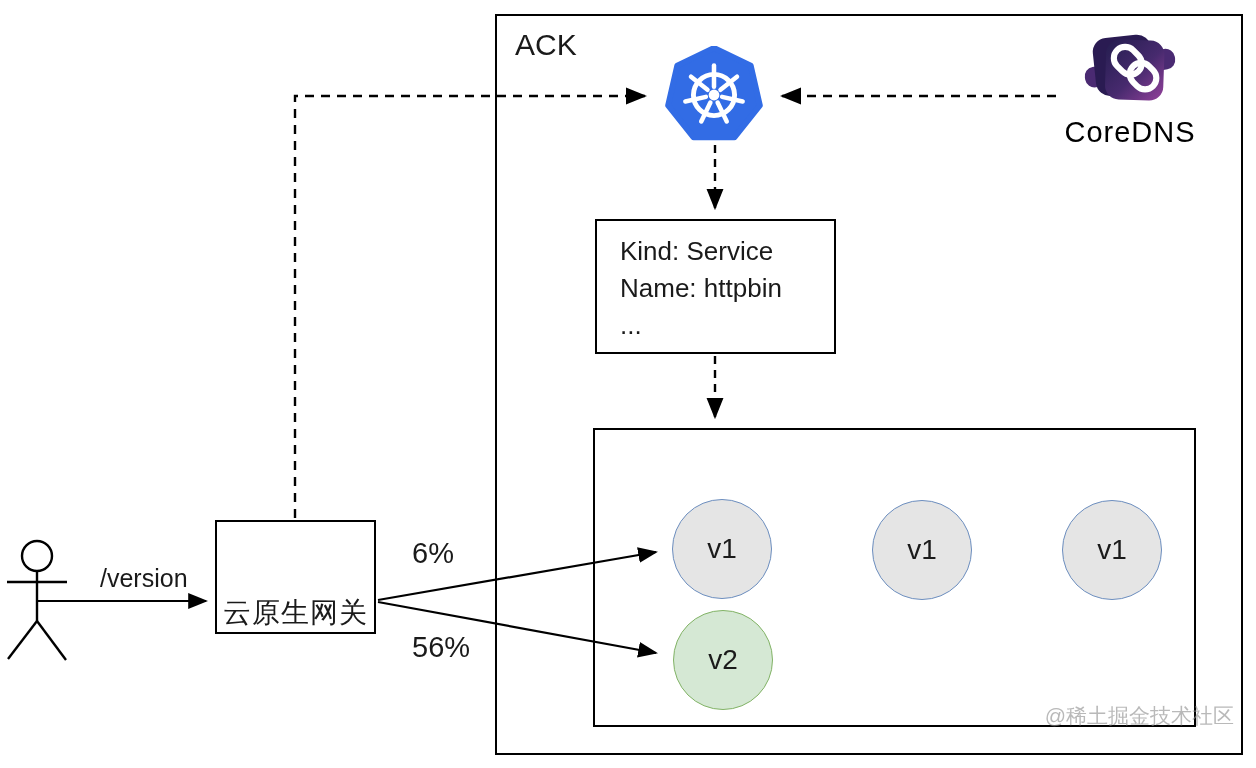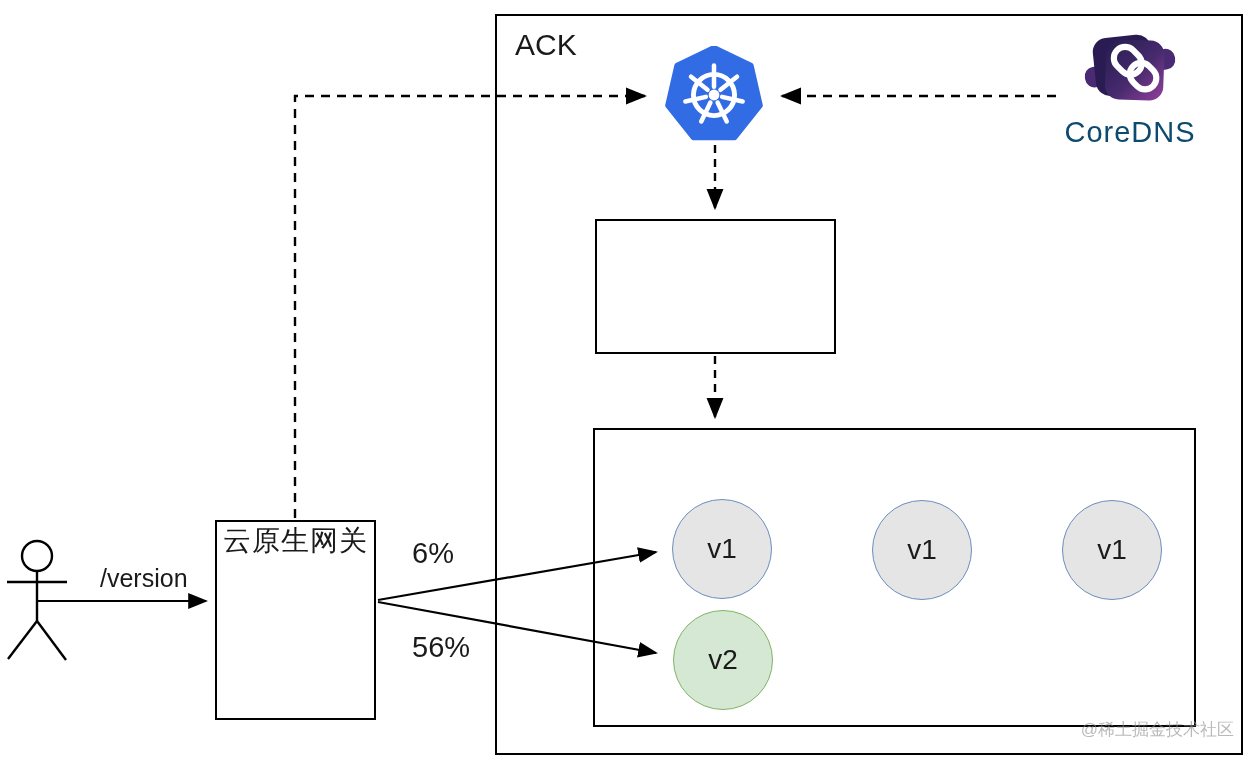--- a/index.html
+++ b/index.html
@@ -9,44 +9,44 @@
   }
   .box{position:absolute;background:#ffffff;border:2px solid #000000;box-sizing:border-box;}
   .label{position:absolute;white-space:nowrap;}
   
   #ack-box{left:495px;top:14px;width:748px;height:741px;}
   #ack-label{left:515px;top:28px;font-size:30px;text-align:right;}
   #service-box{left:595px;top:219px;width:241px;height:135px;}
   #service-text{position:absolute;left:620px;top:233px;font-size:26px;line-height:37px;}
   #deployment-box{left:593px;top:428px;width:603px;height:299px;}
   #deployment-label{left:616px;top:453px;font-size:26px;}
-  #gateway-box{left:215px;top:520px;width:161px;height:200px;display:flex;align-items:flex-start;justify-content:center;}
+  #gateway-box{left:215px;top:520px;width:161px;height:114px;display:flex;align-items:flex-end;justify-content:center;}
   #gateway-box .gw-text{font-size:28px;letter-spacing:1px;}
   
   #connectors{position:absolute;left:0;top:0;width:1256px;height:768px;pointer-events:none;}
   
   .pod{position:absolute;width:100px;height:100px;border-radius:50%;display:flex;align-items:center;justify-content:center;font-size:28px;box-sizing:border-box;}
   .pod-v1{background:#e5e5e5;border:1.5px solid #6c8ebf;text-align:center;}
   .pod-v2{background:#d5e8d4;border:1.5px solid #82b366;}
   #pod-v1-a{left:672px;top:499px;}
   #pod-v1-b{left:872px;top:500px;}
   #pod-v1-c{left:1062px;top:500px;}
   #pod-v2{left:673px;top:610px;}
   
   #version-label{left:100px;top:564px;font-size:25px;}
   #pct80-label{left:412px;top:537px;font-size:29px;}
   #pct20-label{left:412px;top:631px;font-size:29px;}
   
   #k8s-logo{position:absolute;left:665px;top:46px;width:98px;height:98px;}
   #coredns{position:absolute;left:1050px;top:26px;width:160px;text-align:center;}
   #coredns-icon{display:block;margin:0 auto;}
-  #coredns-label{font-size:29px;color:#0c4a6e;letter-spacing:1px;margin-top:2px;}
+  #coredns-label{font-size:29px;color:#000000;letter-spacing:1px;margin-top:2px;}
   
   .watermark{position:absolute;color:#8f8f8f;white-space:nowrap;}
-  #watermark-1{right:22px;top:718px;font-size:17px;opacity:.62;}
+  #watermark-1{right:22px;top:702px;font-size:21px;opacity:.62;}
   #watermark-2{right:20px;top:733px;font-size:19px;opacity:.55;}
 </style>
 </head>
 <body>
 
 <div id="canvas">
 
   <div class="box" id="ack-box"></div>
   <div class="box" id="service-box"></div>
   <div class="box" id="deployment-box"></div>
@@ -109,20 +109,25 @@
       <rect x="24" y="14" width="62" height="64" rx="15" fill="url(#cdg)" transform="rotate(2 55 46)"></rect>
       <g transform="translate(54,44) rotate(-45)" fill="none" stroke="#ffffff" stroke-width="6.5">
         <rect x="-11" y="-26" width="24" height="32" rx="12"></rect>
         <rect x="-11" y="-2" width="24" height="30" rx="12"></rect>
       </g>
     </svg>
     <div id="coredns-label">CoreDNS</div>
   </div>
 
   <div class="label" id="ack-label">ACK</div>
+  <div id="service-text">
+    <div>Kind: Service</div>
+    <div>Name: httpbin</div>
+    <div>...</div>
+  </div>
   <div class="label" id="version-label">/version</div>
   <div class="label" id="pct80-label">6%</div>
   <div class="label" id="pct20-label">56%</div>
 
   <div class="pod pod-v1" id="pod-v1-a">
     <span>v1</span>
   </div>
   <div class="pod pod-v1" id="pod-v1-b">
     <span>v1</span>
   </div>

